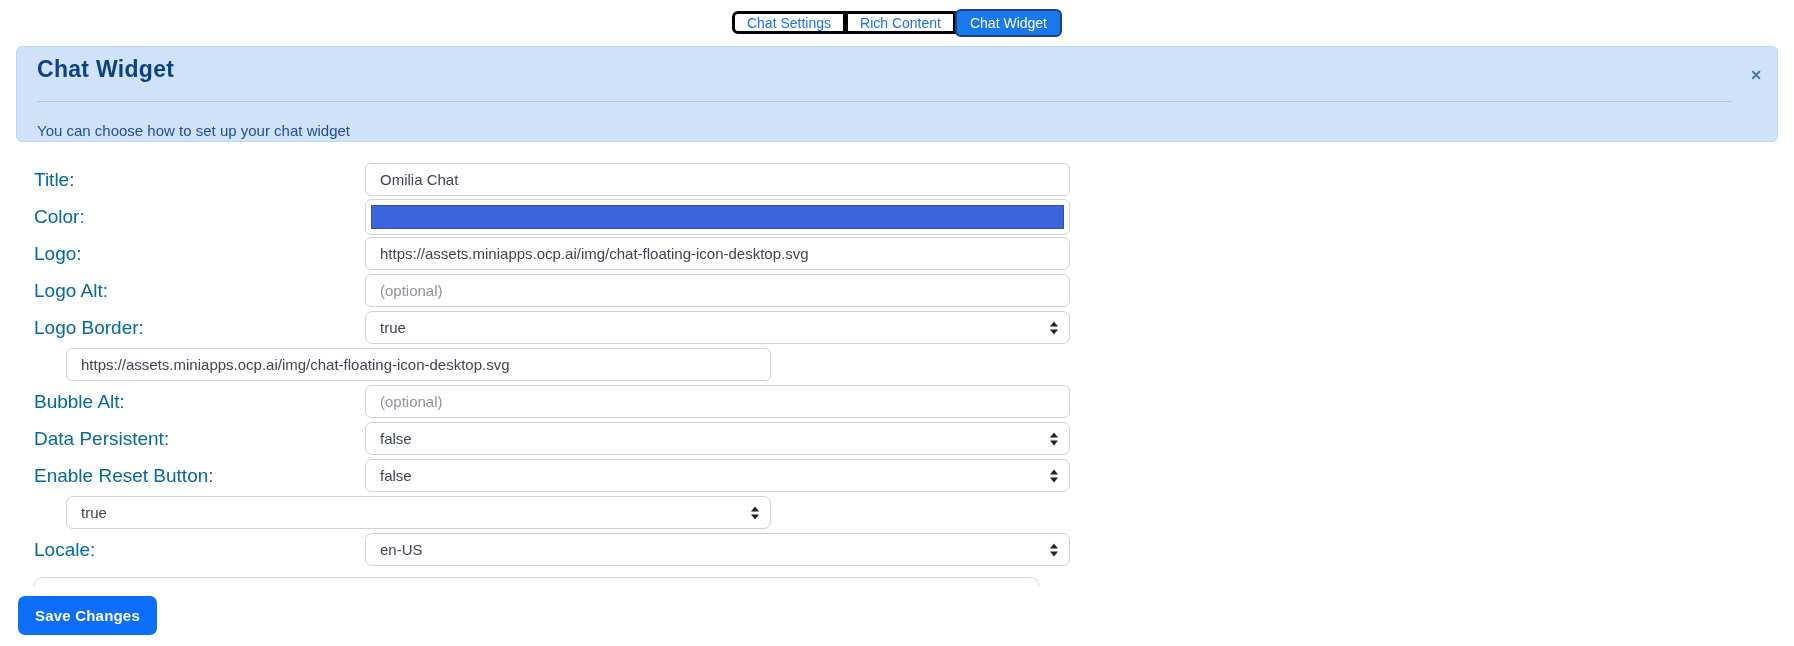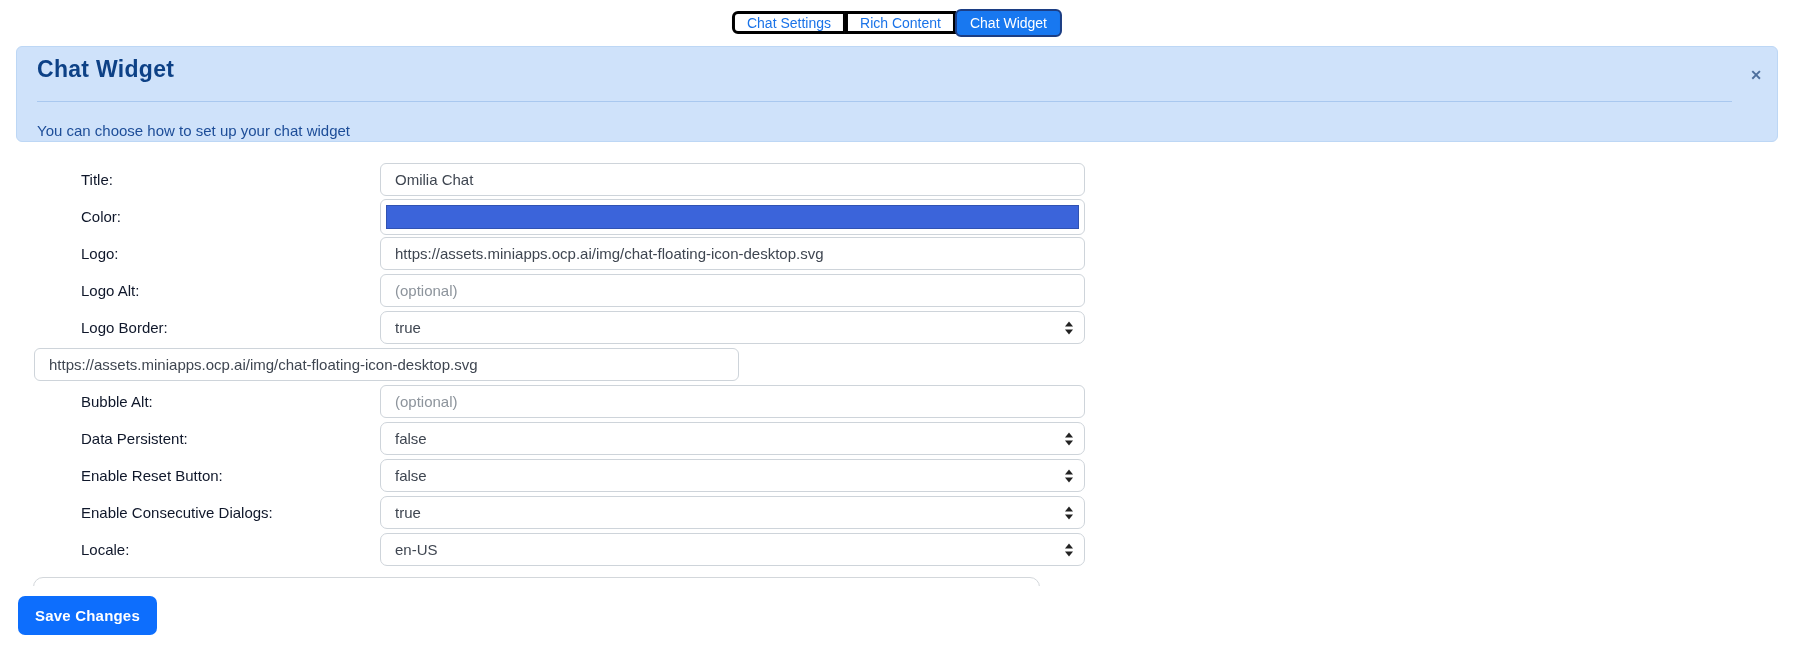--- a/index.html
+++ b/index.html
@@ -84,37 +84,37 @@
     padding-top: 13px;
   }
   .form-row {
     display: flex; align-items: center;
     height: 33px;
     margin-bottom: 4px;
     padding-left: 18px;
   }
   .field-label {
     width: 299px;
-    font-size: 15px;
-    color: #0f172a;
+    font-size: 19px;
+    color: #0369a1;
     flex: none;
-    margin-left: 47px;
   }
   .control {
     width: 705px; height: 33px;
     border: 1px solid #ced4da;
     border-radius: 6px;
     background: #ffffff;
     font-size: 15px;
     color: #3f4651;
     padding: 0 14px;
     font-family: "Liberation Sans", sans-serif;
     display: flex; align-items: center;
     position: relative;
     flex: none;
+    margin-left: 32px;
   }
   input.control { display: block; }
   input.control::placeholder { color: #8d949c; opacity: 1; }
   .control.select { cursor: pointer; border-radius: 7px; }
 
   .sel-arrows {
     position: absolute; right: 11px; top: 50%;
     transform: translateY(-50%);
     width: 9px; height: 13px;
   }
@@ -228,21 +228,20 @@
       <label class="field-label">Enable Reset Button:</label>
       <div class="control select">
         <span>false</span>
         <span class="sel-arrows">
           <span class="up"></span>
           <span class="down"></span>
         </span>
       </div>
     </div>
     <div class="form-row">
-      <label class="field-label">Enable Consecutive Dialogs:</label>
       <div class="control select">
         <span>true</span>
         <span class="sel-arrows">
           <span class="up"></span>
           <span class="down"></span>
         </span>
       </div>
     </div>
     <div class="form-row">
       <label class="field-label">Locale:</label>

